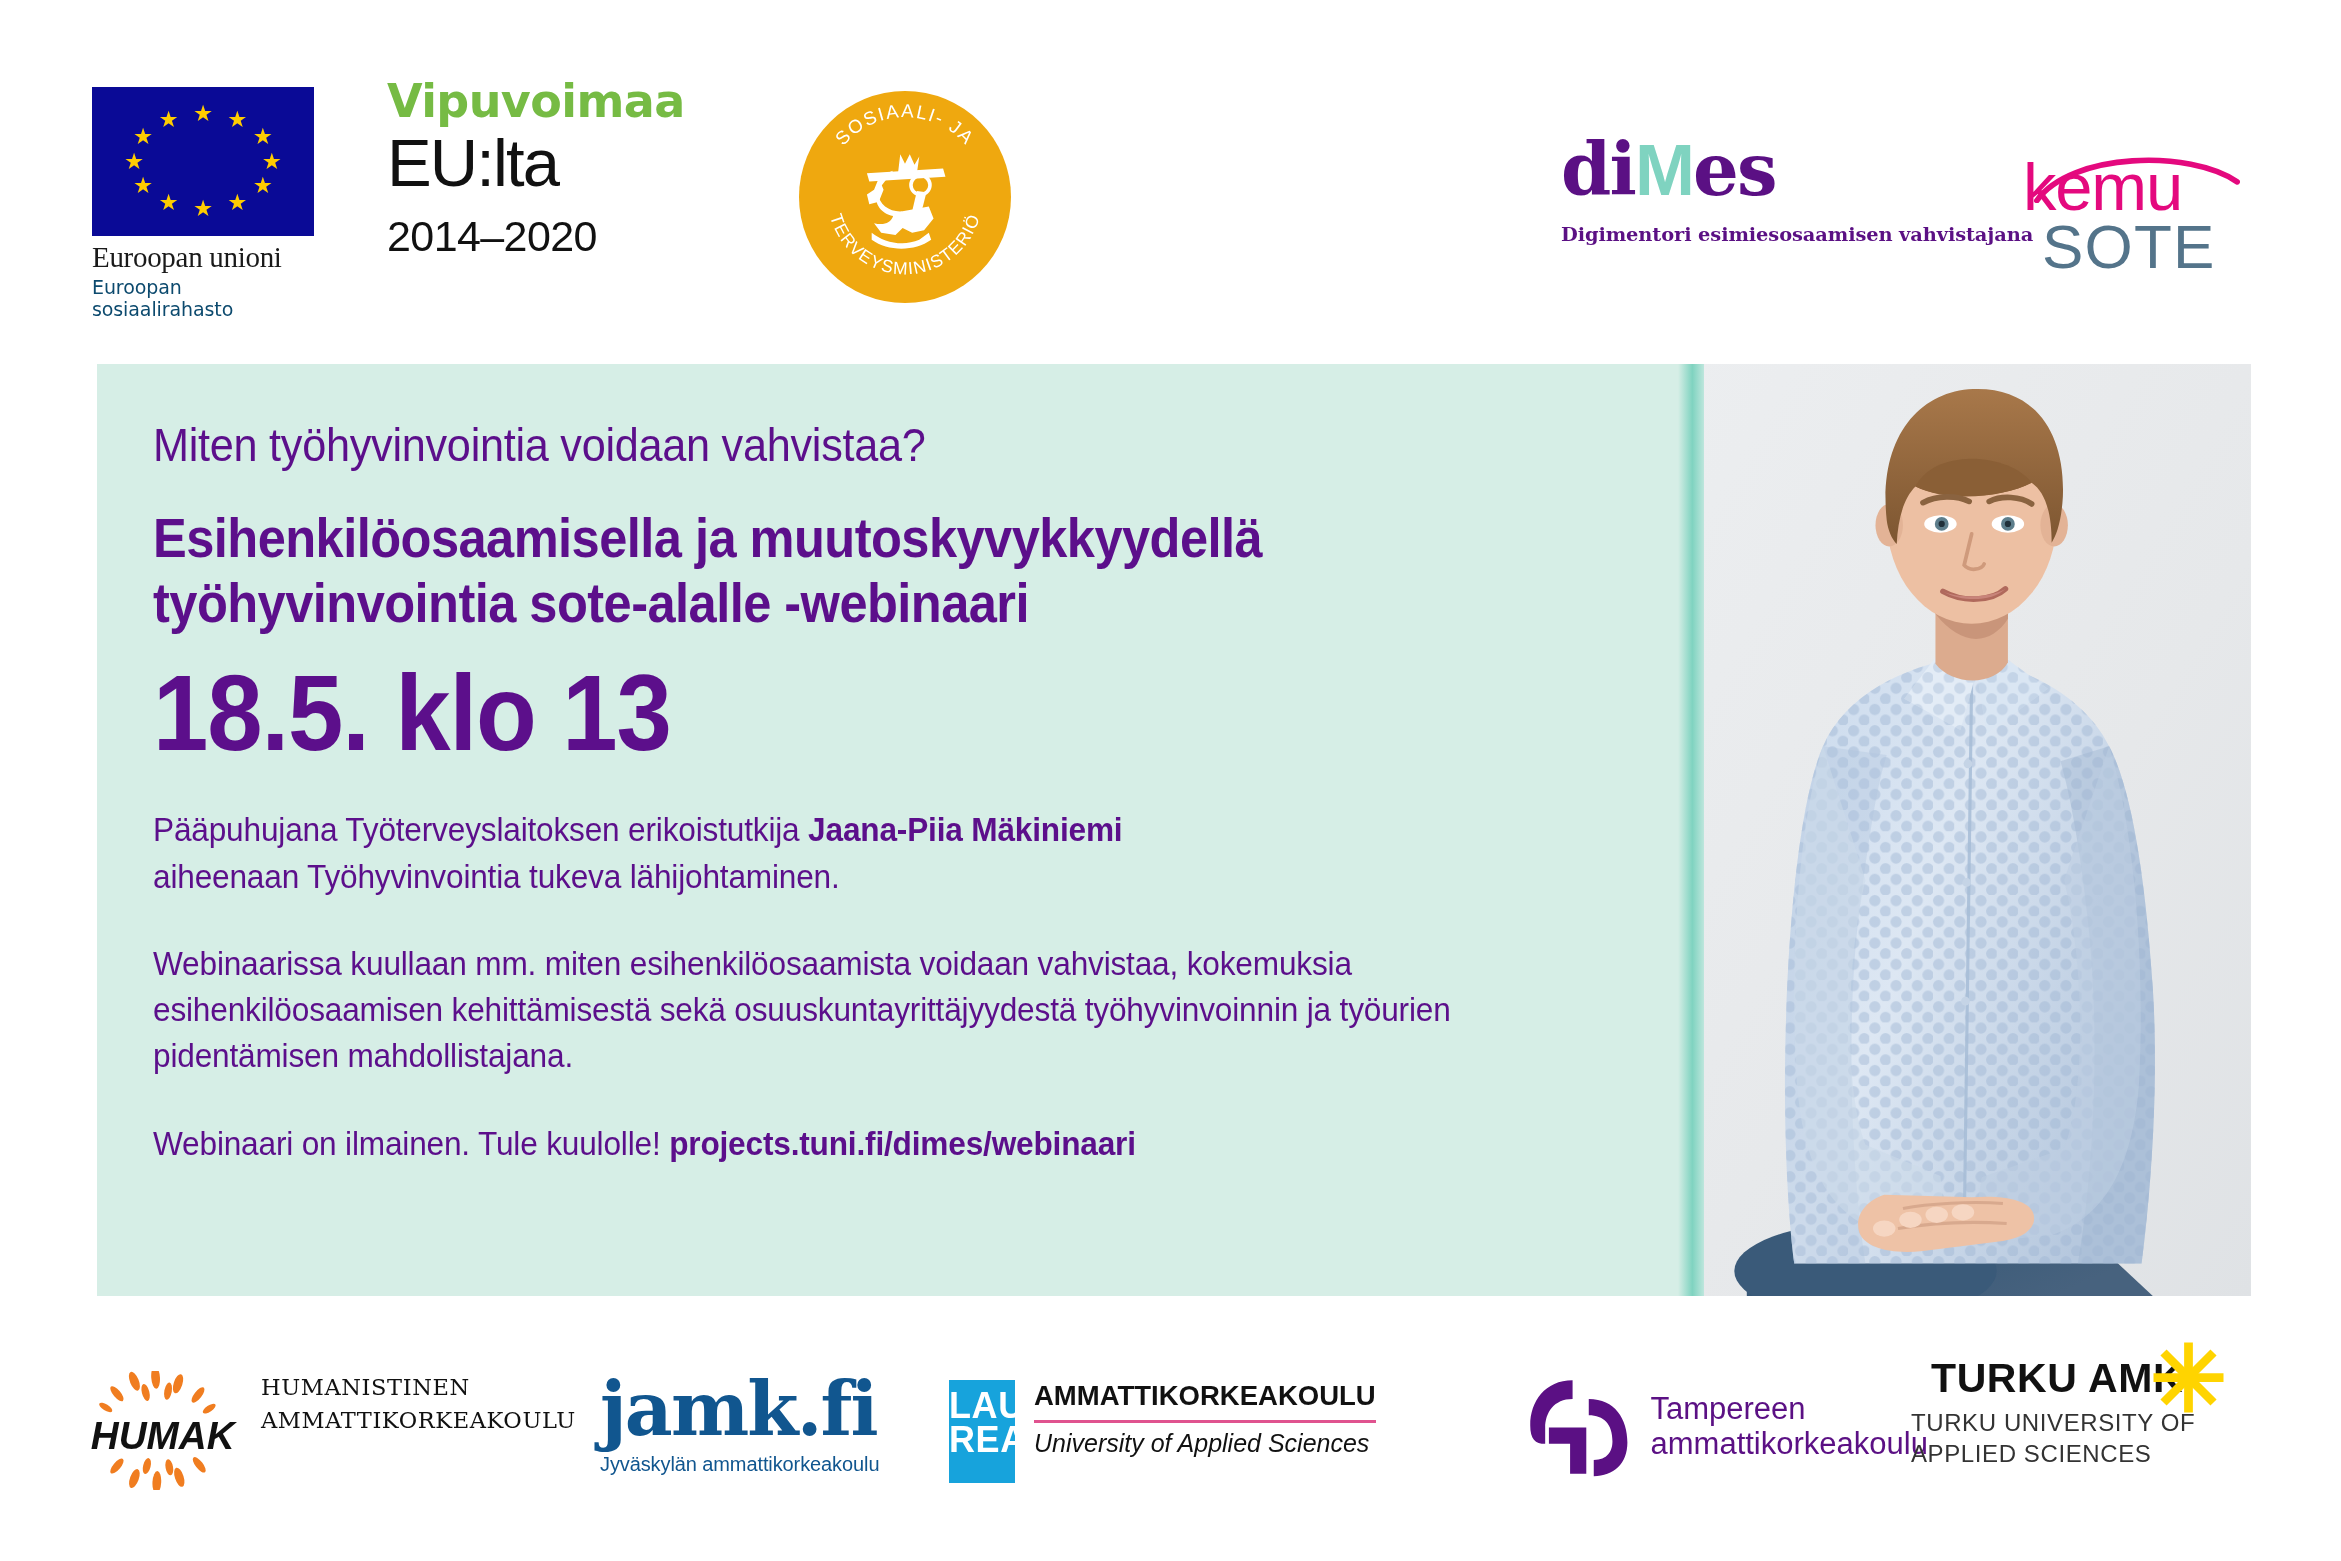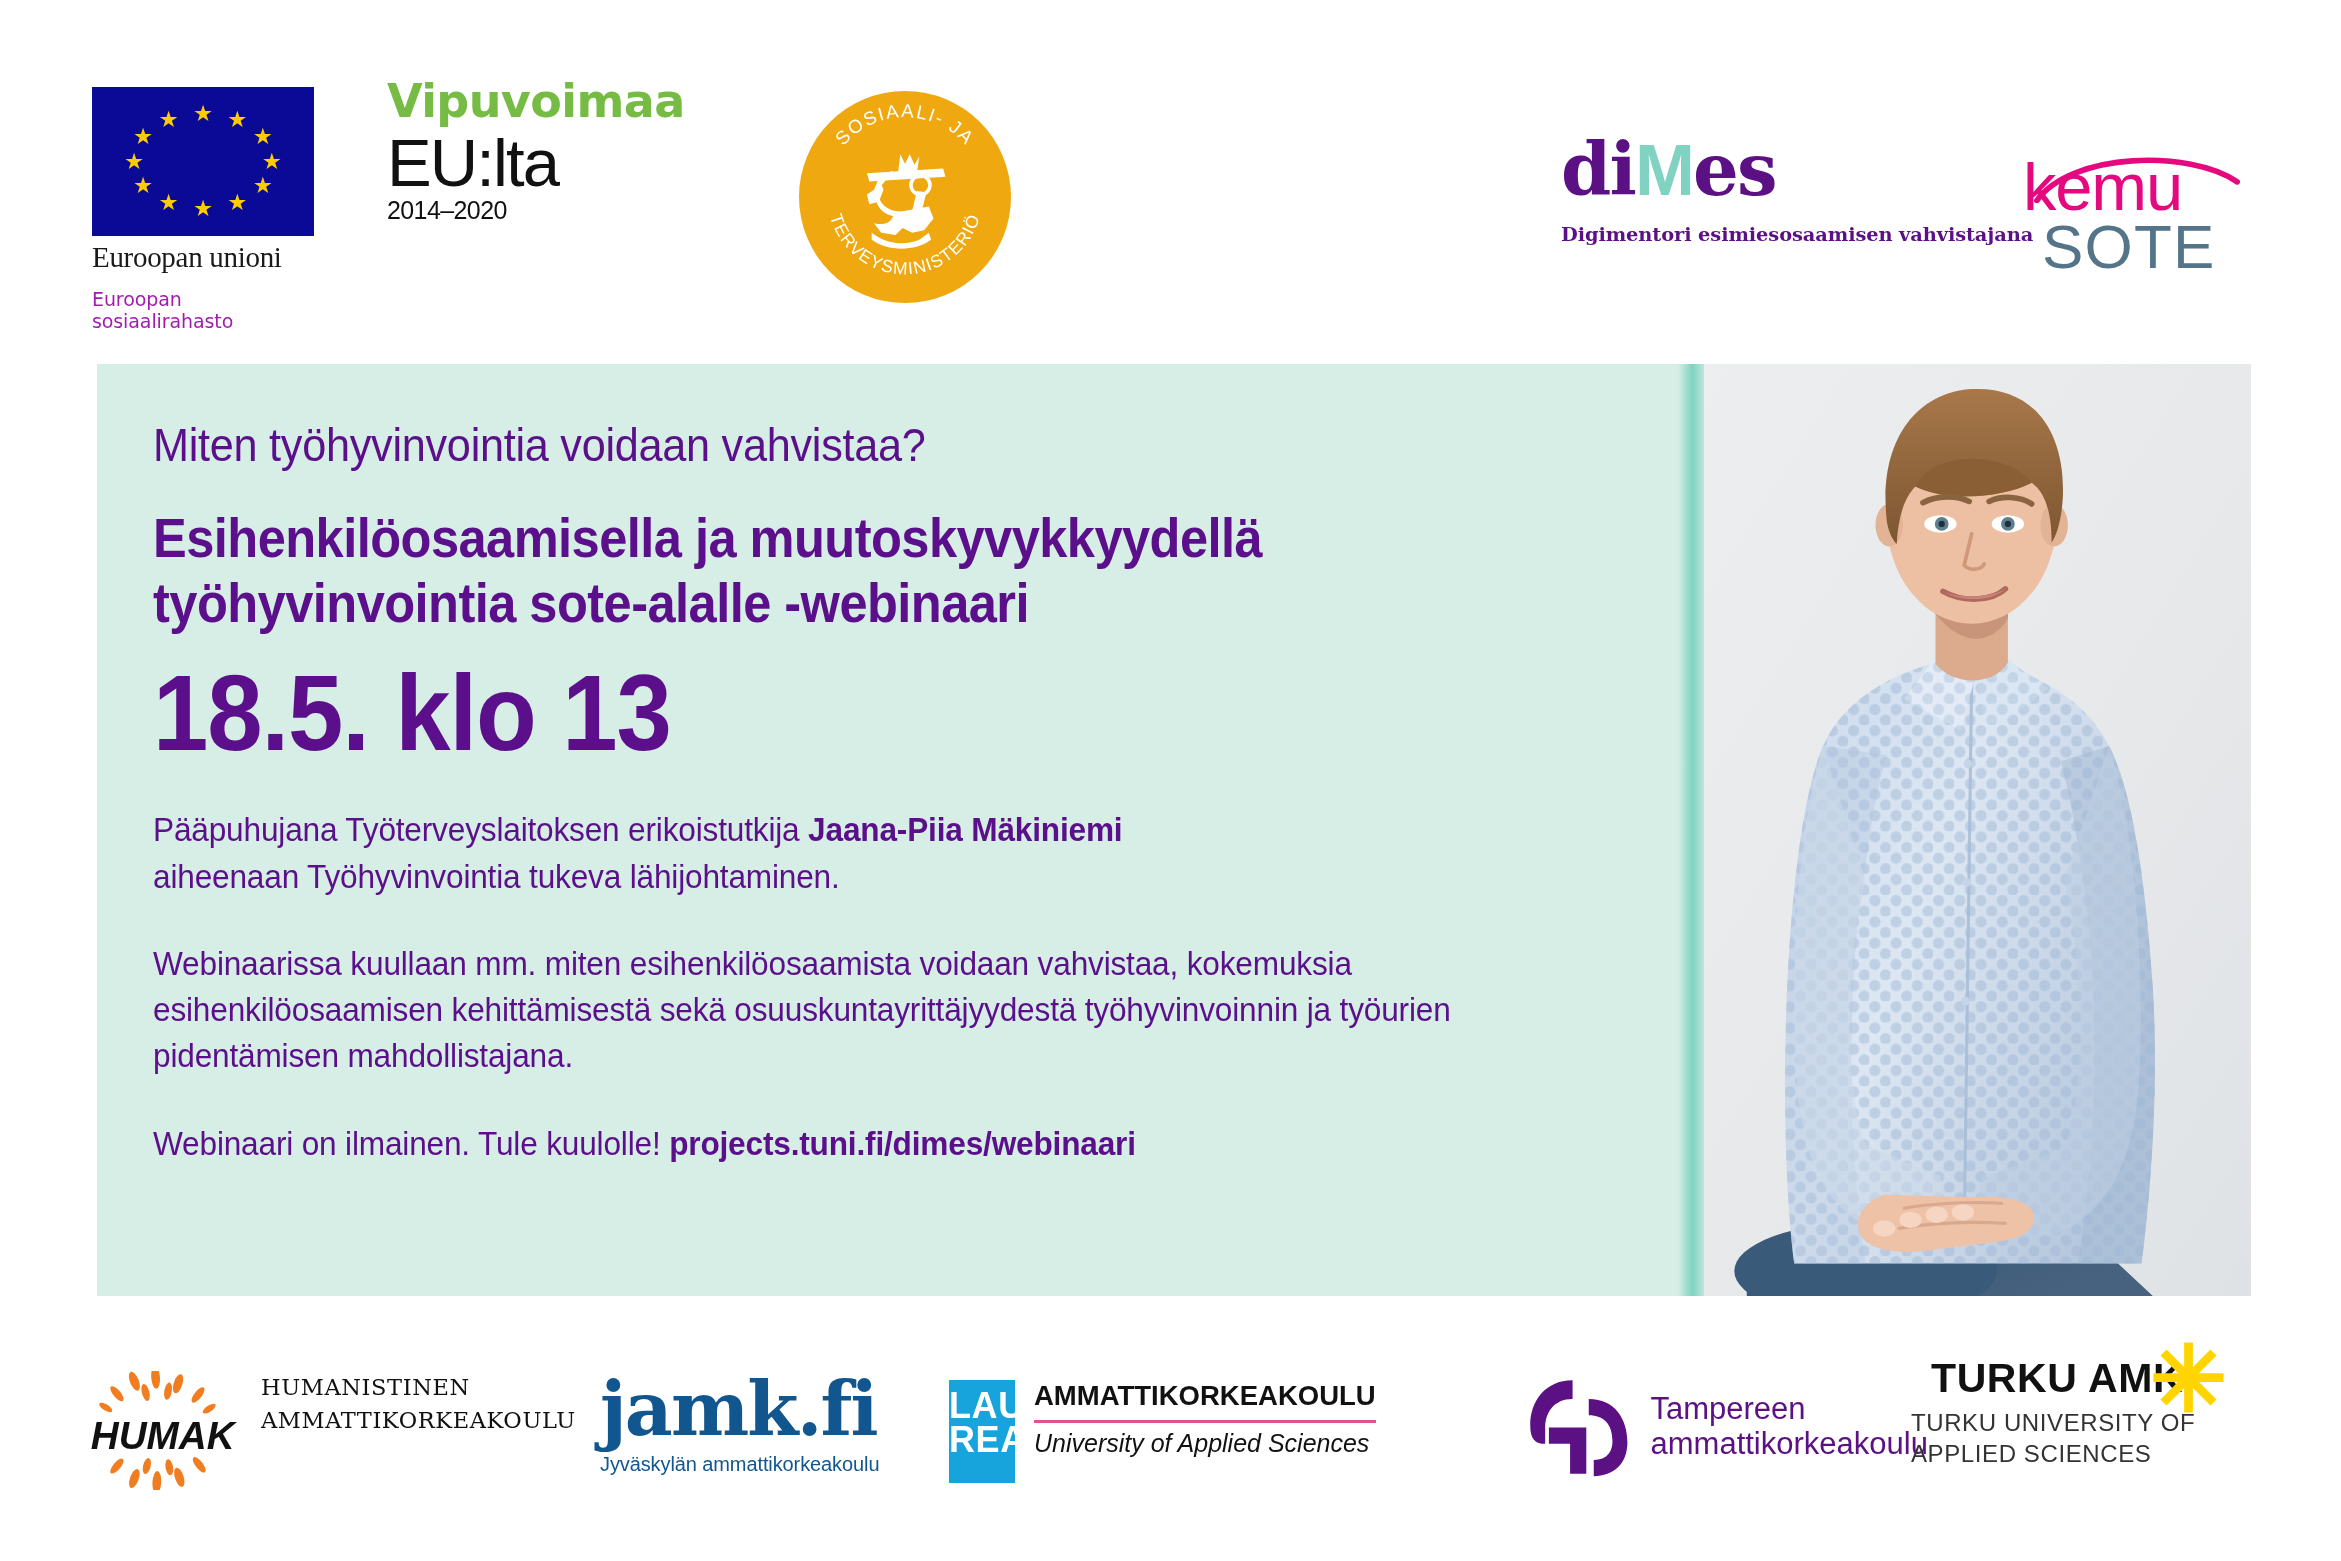--- a/index.html
+++ b/index.html
@@ -14,27 +14,27 @@
 
   
   .top-bar{position:absolute;left:0;top:0;width:2342px;height:350px;}
 
   
   .eu-logo{position:absolute;left:92px;top:87px;width:225px;}
   .eu-flag{width:222px;height:149px;background:#0a0a96;position:relative;}
   .eu-stars{position:absolute;left:0;top:0;width:222px;height:149px;}
   .eu-stars span{position:absolute;color:#ffcc00;font-size:22.5px;line-height:22.5px;transform:translate(-50%,-50%);}
   .eu-cap{font-size:29px;color:#1a1a1a;margin-top:6.2px;letter-spacing:-0.3px;line-height:1.06;font-family:Liberation Serif, serif;}
-  .eu-sub{font-size:19px;color:#a21caf;margin-top:15px;letter-spacing:-0.1px;font-family:"DejaVu Sans",sans-serif;}
+  .eu-sub{font-size:19px;color:#0c4a6e;margin-top:3px;letter-spacing:-0.1px;font-family:"DejaVu Sans",sans-serif;}
 
   
   .vipu{position:absolute;left:387px;top:78px;}
   .vipu-1{font-size:46px;font-weight:bold;color:#76bb44;letter-spacing:-0.6px;line-height:1;font-family:"DejaVu Sans",sans-serif;}
   .vipu-2{font-size:67px;color:#111;letter-spacing:-1.9px;line-height:1.05;margin-top:3.7px;font-family:"Liberation Sans",sans-serif;font-weight:300;}
-  .vipu-3{font-size:25px;color:#111;letter-spacing:-0.6px;line-height:1;margin-top:0;font-family:"Liberation Sans",sans-serif;font-weight:300;}
+  .vipu-3{font-size:43px;color:#111;letter-spacing:-0.6px;line-height:1;margin-top:17px;font-family:"Liberation Sans",sans-serif;font-weight:300;}
 
   
   .stm{position:absolute;left:799px;top:91px;width:212px;height:212px;}
   .stm-circle{width:212px;height:212px;border-radius:50%;background:#efa80f;position:relative;overflow:hidden;}
   .stm-lion{position:absolute;left:50%;top:50%;transform:translate(-50%,-50%);width:119px;height:119px;}
   .stm-ring{position:absolute;left:0;top:0;width:212px;height:212px;}
   .stm-ring svg{width:212px;height:212px;}
 
   
   .dimes{position:absolute;left:1561px;top:134px;}

